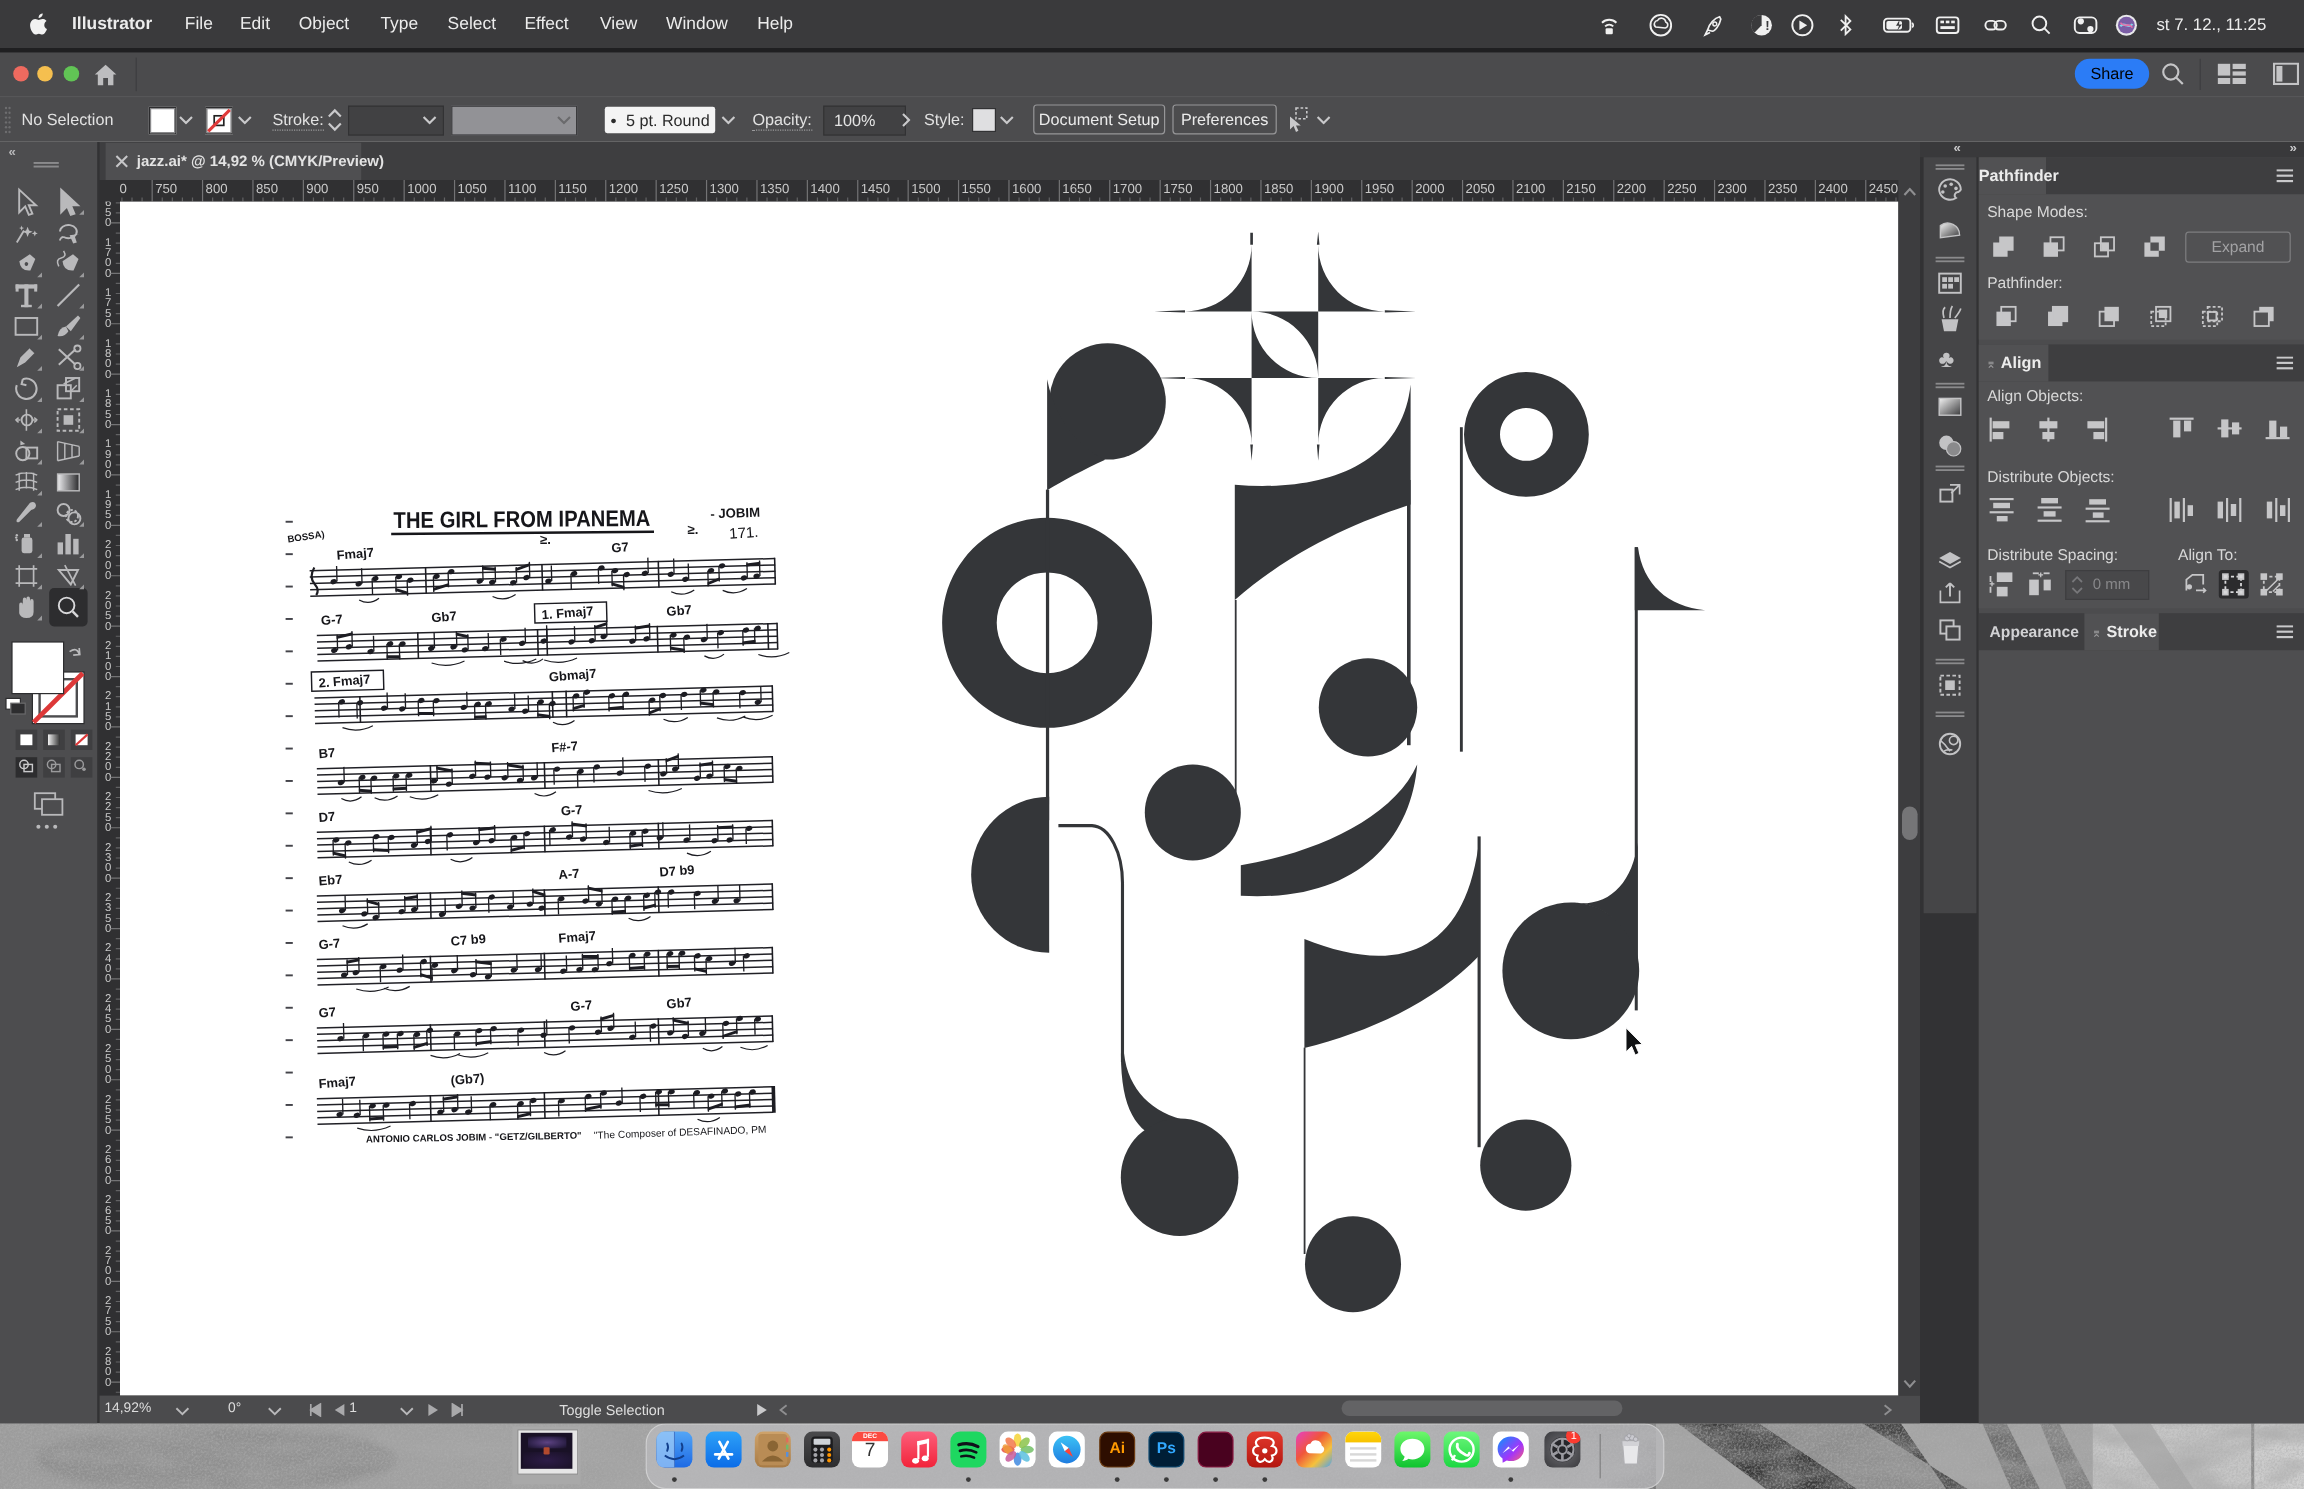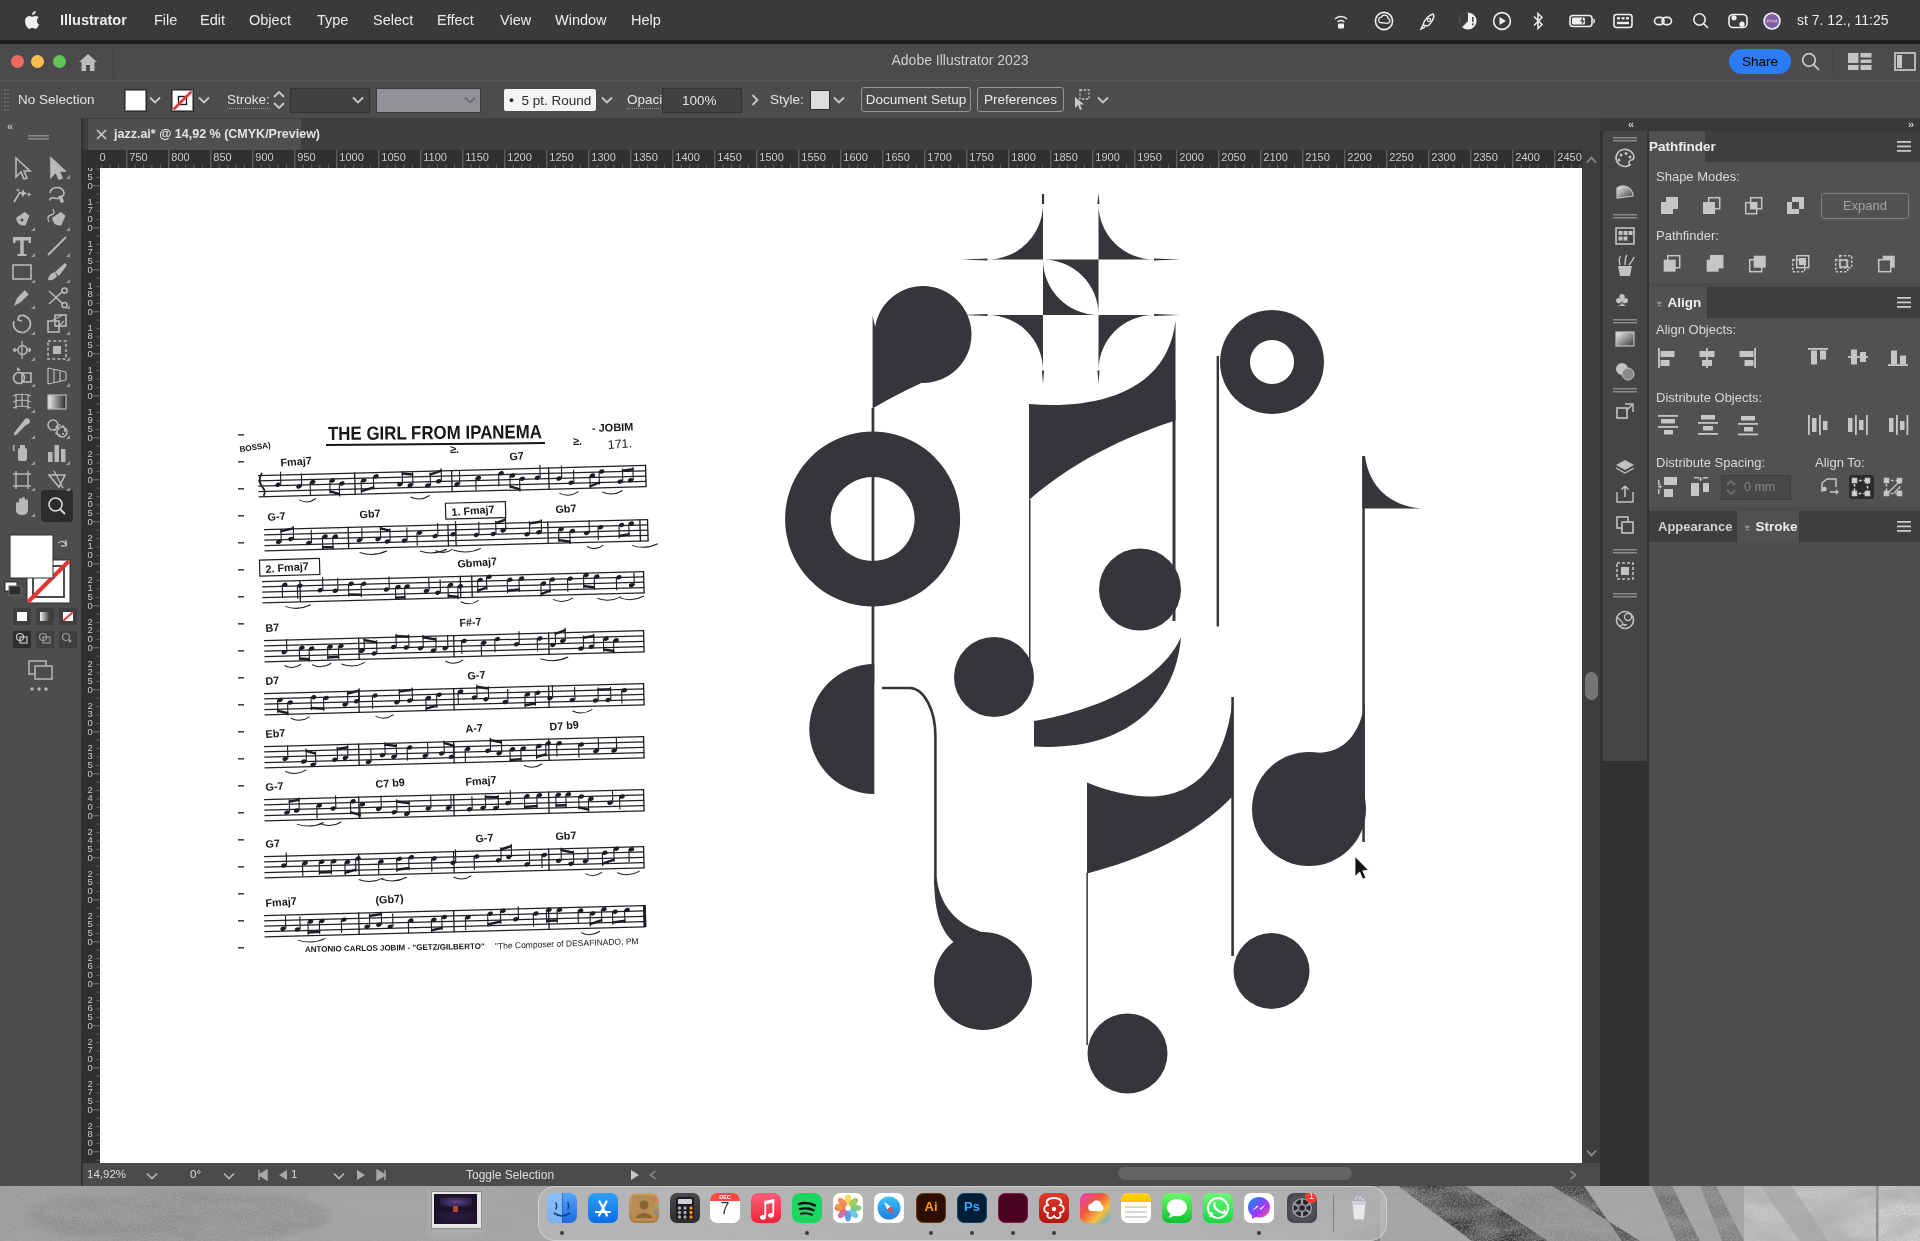--- a/index.html
+++ b/index.html
@@ -385,21 +385,20 @@
   </div>
   <div class="abs" id="titleseam"></div>
   <div class="abs" id="titlebar">
     <div class="tl" style="left:11px;background:#ee6a5f"></div>
     <div class="tl" style="left:31px;background:#f5bf4f"></div>
     <div class="tl" style="left:53px;background:#61c455"></div>
     <svg class="abs" style="left:78px;top:9px" width="20" height="19" viewBox="0 0 20 19">
       <path fill="#bdbdbf" d="M10 1 L19 9 L16.5 9 L16.5 18 L12 18 L12 12 L8 12 L8 18 L3.5 18 L3.5 9 L1 9 Z"></path>
     </svg>
     <div class="abs" style="left:113px;top:4px;width:1px;height:28px;background:#3e3e40"></div>
-    <div class="abs" style="left:0;top:8px;width:1920px;text-align:center;color:#cfcfcf;font-size:14px">Adobe Illustrator 2023</div>
     <div class="abs" style="left:1729px;top:5px;width:62px;height:25px;border-radius:13px;background:#2b7cf6;color:#000000;font-size:13.5px;text-align:center;line-height:25px">Share</div>
     <svg class="abs" style="left:1800px;top:7px" width="22" height="22" viewBox="0 0 22 22">
       <circle cx="9" cy="9" r="6.3" fill="none" stroke="#c4c4c6" stroke-width="1.8"></circle>
         <path d="M13.5,13.5 L19,19" stroke="#c4c4c6" stroke-width="1.8"></path>
     </svg>
     <div class="abs" style="left:1833px;top:5px;width:1px;height:26px;background:#3e3e40"></div>
     <svg class="abs" style="left:1848px;top:9px" width="24" height="18" viewBox="0 0 24 18">
       <g fill="#c4c4c6">
           <rect x="0" y="0" width="10.5" height="10"></rect>
           <rect x="12.5" y="0" width="11" height="4.5"></rect>
@@ -455,21 +454,21 @@
       </svg>
     <div class="abs" style="left:376px;top:7px;width:103px;height:23px;background:#929296;border:1px solid #3a3a3c"></div>
     <svg class="chev" style="left:464px;top:15px" viewBox="0 0 12 8">
         <path d="M1,1.5 L6,6.5 L11,1.5" fill="none" stroke="#6a6a6c" stroke-width="1.8"></path>
       </svg>
     <div class="abs" style="left:504px;top:8px;width:92px;height:22px;background:#f4f4f4;border-radius:2px;color:#2b2b2b;font-size:13.5px;line-height:22px;text-align:center"><span style="font-size:9px;vertical-align:2px">●</span>&nbsp; 5 pt. Round</div>
     <svg class="chev" style="left:601px;top:15px" viewBox="0 0 12 8">
         <path d="M1,1.5 L6,6.5 L11,1.5" fill="none" stroke="#c9c9cb" stroke-width="1.8"></path>
       </svg>
     <span class="lbl" style="left:627px;border-bottom:1px dotted #9a9a9c;padding-bottom:1px">Opacity:</span>
-    <div class="abs" style="left:662px;top:7px;width:59px;height:23px;background:#414143;border:1px solid #323234;color:#e4e4e4;font-size:13.5px;line-height:23px;padding-left:19px">100%</div>
+    <div class="abs" style="left:686px;top:7px;width:59px;height:23px;background:#414143;border:1px solid #323234;color:#e4e4e4;font-size:13.5px;line-height:23px;padding-left:8px">100%</div>
     <svg class="abs" style="left:751px;top:13px" width="8" height="12" viewBox="0 0 8 12">
         <path d="M1.5,1 L6.5,6 L1.5,11" fill="none" stroke="#c9c9cb" stroke-width="1.8"></path>
       </svg>
     <span class="lbl" style="left:770px">Style:</span>
     <div class="abs" style="left:810px;top:9px;width:18px;height:18px;background:#dfdfe1;border:1px solid #323234"></div>
     <svg class="chev" style="left:833px;top:15px" viewBox="0 0 12 8">
         <path d="M1,1.5 L6,6.5 L11,1.5" fill="none" stroke="#c9c9cb" stroke-width="1.8"></path>
       </svg>
     <div class="btn" style="left:861px;top:6px;width:108px;height:23px;line-height:23px">Document Setup</div>
     <div class="btn" style="left:977px;top:6px;width:85px;height:23px;line-height:23px">Preferences</div>

